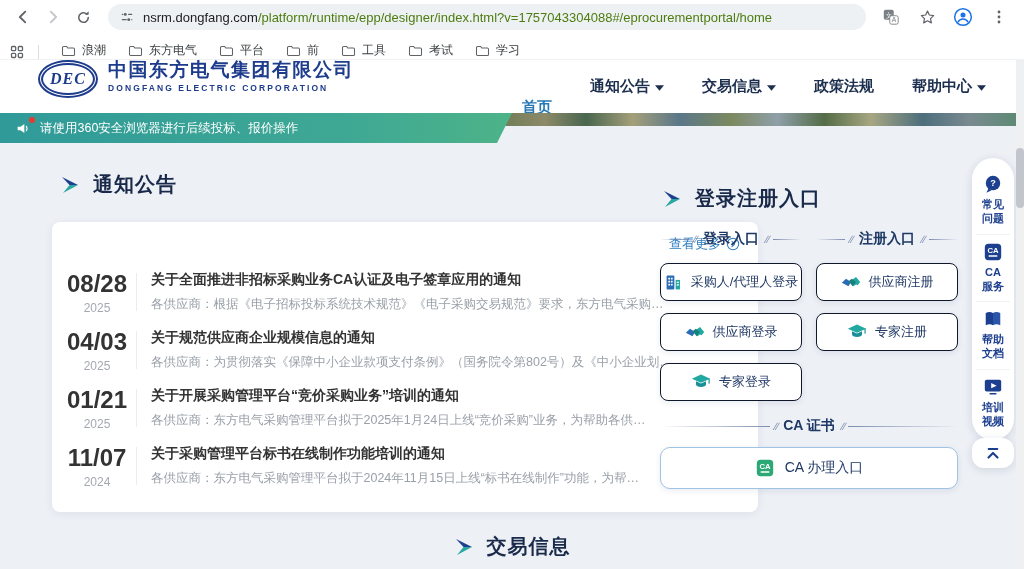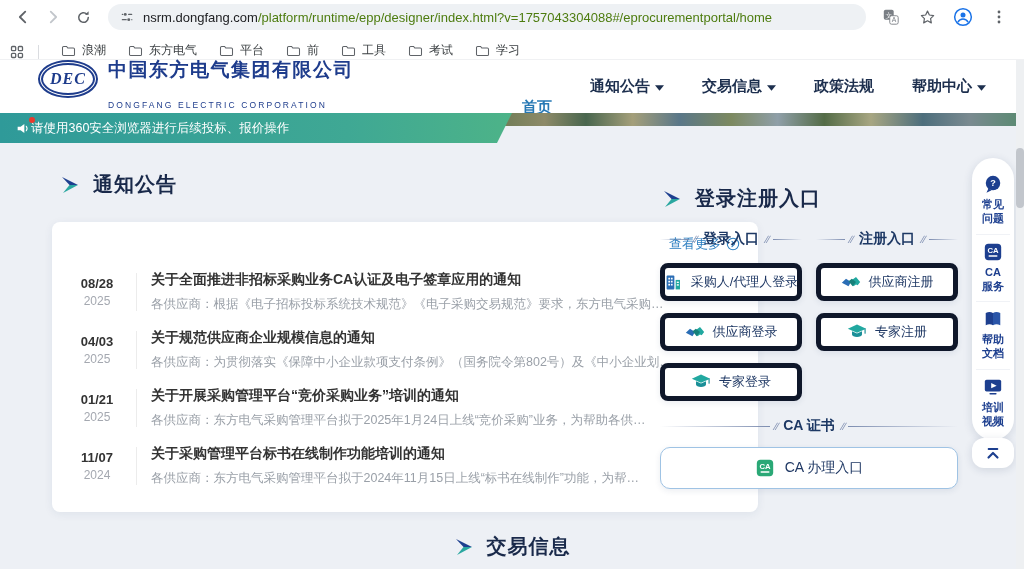--- a/index.html
+++ b/index.html
@@ -17,67 +17,67 @@
   .bookmarks{position:absolute;left:0;top:34px;width:1024px;height:26px;background:#fff;display:flex;align-items:flex-end;padding:0 10px;box-sizing:border-box;gap:22px;border-bottom:1px solid #f0f1f3;}
   .bm-sep{width:1px;height:14px;background:#dadce0;margin-left:-8px;}
   .bm-item{display:flex;align-items:center;gap:6px;font-size:12px;color:#3c4043;}
 
   
   .siteheader{position:absolute;left:0;top:60px;width:1024px;height:53px;background:#fff;display:flex;padding:0 38px;box-sizing:border-box;}
   .logo-oval{width:60px;height:38px;border:5px double #1e3c8c;border-radius:50%;display:flex;align-items:center;justify-content:center;box-sizing:border-box;flex:0 0 auto;}
   .logo-oval span{font-family:"Liberation Serif",serif;font-style:italic;font-weight:bold;font-size:16px;color:#1e3c8c;letter-spacing:1px;}
   .brand{margin-left:10px;line-height:1.1;}
   .brand .cn{font-size:19px;font-weight:bold;color:#1e3c8c;letter-spacing:1.5px;}
-  .brand .en{font-size:8.5px;font-weight:normal;color:#1e3c8c;letter-spacing:2.1px;margin-top:20px;}
+  .brand .en{font-size:8.5px;font-weight:bold;color:#1e3c8c;letter-spacing:2.1px;margin-top:3px;}
   .nav{margin-left:auto;display:flex;align-items:center;gap:38px;}
   .nav-item{position:relative;font-size:15px;font-weight:bold;color:#1d2f4e;display:flex;align-items:center;gap:5px;cursor:pointer;}
   .nav-item.active{color:#2779b5;margin-top:42px;}
   .nav-item.active::after{content:"";position:absolute;left:50%;transform:translateX(-50%);bottom:-9px;width:30px;height:3px;border-radius:2px;background:#4a9fd4;}
   .caret{display:inline-flex;margin-top:2px;}
 
   
   .photostrip{position:absolute;left:498px;top:113px;width:518px;height:13px;
     background:linear-gradient(90deg,#6e7b55 0%,#8d8a68 9%,#49664e 17%,#a49f7a 26%,#5a7788 35%,#7c8960 45%,#8f9fa8 54%,#546c47 63%,#a7a682 72%,#4d6e7c 82%,#7a8a90 91%,#5d8a74 100%);}
   .banner{position:absolute;left:0;top:113px;width:512px;height:30px;z-index:3;
     background:linear-gradient(90deg,#2f9a99 0%,#3fa894 68%,#4db388 100%);
     clip-path:polygon(0 0,100% 0,calc(100% - 15px) 100%,0 100%);
-    display:flex;align-items:center;padding-left:16px;box-sizing:border-box;color:#fff;font-size:12.5px;}
+    display:flex;align-items:center;gap:9px;padding-left:16px;box-sizing:border-box;color:#fff;font-size:12.5px;}
   .spk{position:relative;display:flex;}
   .spk .dot{position:absolute;right:-4px;top:-4px;width:6px;height:6px;border-radius:50%;background:#e63b2e;}
 
   
   .sechead{position:absolute;display:flex;align-items:center;gap:13px;}
   .sechead .t{font-size:20px;font-weight:bold;color:#19294a;letter-spacing:1px;}
 
   
   .card{position:absolute;left:52px;top:222px;width:706px;height:290px;background:#fff;border-radius:8px;box-shadow:0 2px 10px rgba(31,56,100,.07);box-sizing:border-box;padding:13px 18px 0 14px;}
   .tabsrow{display:flex;align-items:center;gap:30px;padding-left:6px;}
   .tab{font-size:14px;color:#3d434d;padding-bottom:9px;border-bottom:3px solid transparent;cursor:pointer;}
   .tab.active{font-weight:bold;color:#1c1f26;border-bottom-color:#2aa3ad;}
   .viewmore{margin-left:auto;display:flex;align-items:center;gap:5px;font-size:13px;color:#2b7ec0;cursor:pointer;padding-bottom:8px;}
   .nlist{margin-top:2px;}
   .n-item{display:flex;align-items:center;height:58px;}
   .n-date{width:62px;text-align:center;flex:0 0 auto;}
-  .n-md{font-size:13px;font-weight:bold;color:#333;}
+  .n-md{font-size:24px;font-weight:bold;color:#333;}
   .n-y{font-size:12px;color:#a4a8b0;margin-top:3px;}
   .n-sep{width:1px;height:38px;background:#ececec;margin:0 14px 0 8px;flex:0 0 auto;}
   .n-body{flex:1;min-width:0;}
   .n-title{font-size:14px;font-weight:bold;color:#333;white-space:nowrap;overflow:hidden;text-overflow:ellipsis;}
   .n-desc{font-size:12.5px;color:#9aa0a8;margin-top:7px;white-space:nowrap;overflow:hidden;}
 
   
   .loginarea{position:absolute;left:660px;top:230px;width:298px;}
   .logincols{display:flex;gap:14px;}
   .lcol{width:142px;display:flex;flex-direction:column;gap:12px;}
   .colhead{display:flex;align-items:center;gap:4px;margin-bottom:3px;}
   .colhead .lbl{font-size:14px;font-weight:bold;color:#1d3864;white-space:nowrap;padding:0 2px;}
   .dline{flex:1;height:1px;background:linear-gradient(90deg,rgba(125,141,176,0),#7d8db0);}
   .dline.r{background:linear-gradient(90deg,#7d8db0,rgba(125,141,176,0));}
   .tick{font-size:10px;color:#7d8db0;transform:skewX(-18deg);letter-spacing:-1px;}
-  .pbtn{height:38px;background:#fff;border:5px solid #0f172a;border-radius:8px;box-shadow:0 2px 6px rgba(31,56,100,.09);display:flex;align-items:center;justify-content:center;gap:8px;font-size:13px;color:#1f3864;cursor:pointer;padding:0 6px;box-sizing:border-box;white-space:nowrap;}
+  .pbtn{height:38px;background:#fff;border:1px solid #0f172a;border-radius:8px;box-shadow:0 2px 6px rgba(31,56,100,.09);display:flex;align-items:center;justify-content:center;gap:8px;font-size:13px;color:#1f3864;cursor:pointer;padding:0 6px;box-sizing:border-box;white-space:nowrap;}
   .cadivider{display:flex;align-items:center;gap:4px;margin:16px 0 12px;}
   .cadivider .lbl{font-size:14px;font-weight:bold;color:#1d3864;white-space:nowrap;padding:0 2px;}
   .cabtn{height:40px;border-radius:10px;background:#fff;border:1px solid #9fc3e4;box-shadow:0 2px 6px rgba(31,56,100,.09);display:flex;align-items:center;justify-content:center;gap:10px;font-size:14px;color:#1f3864;cursor:pointer;}
 
   
   .quickbar{position:absolute;left:972px;top:158px;width:42px;background:#fff;border-radius:21px;box-shadow:0 2px 10px rgba(30,50,90,.14);padding:9px 0 4px;display:flex;flex-direction:column;align-items:center;z-index:5;}
   .q-item{display:flex;flex-direction:column;align-items:center;gap:3px;padding:7px 0 8px;cursor:pointer;width:34px;border-bottom:1px solid #f0f2f6;}
   .q-item:last-child{border-bottom:none;}
   .q-label{font-size:11px;line-height:1.3;color:#1d3f8f;font-weight:bold;text-align:center;}
   .backtop{position:absolute;left:972px;top:438px;width:42px;height:30px;background:#fff;border-radius:12px;box-shadow:0 2px 8px rgba(30,50,90,.14);display:flex;align-items:center;justify-content:center;cursor:pointer;z-index:5;}

